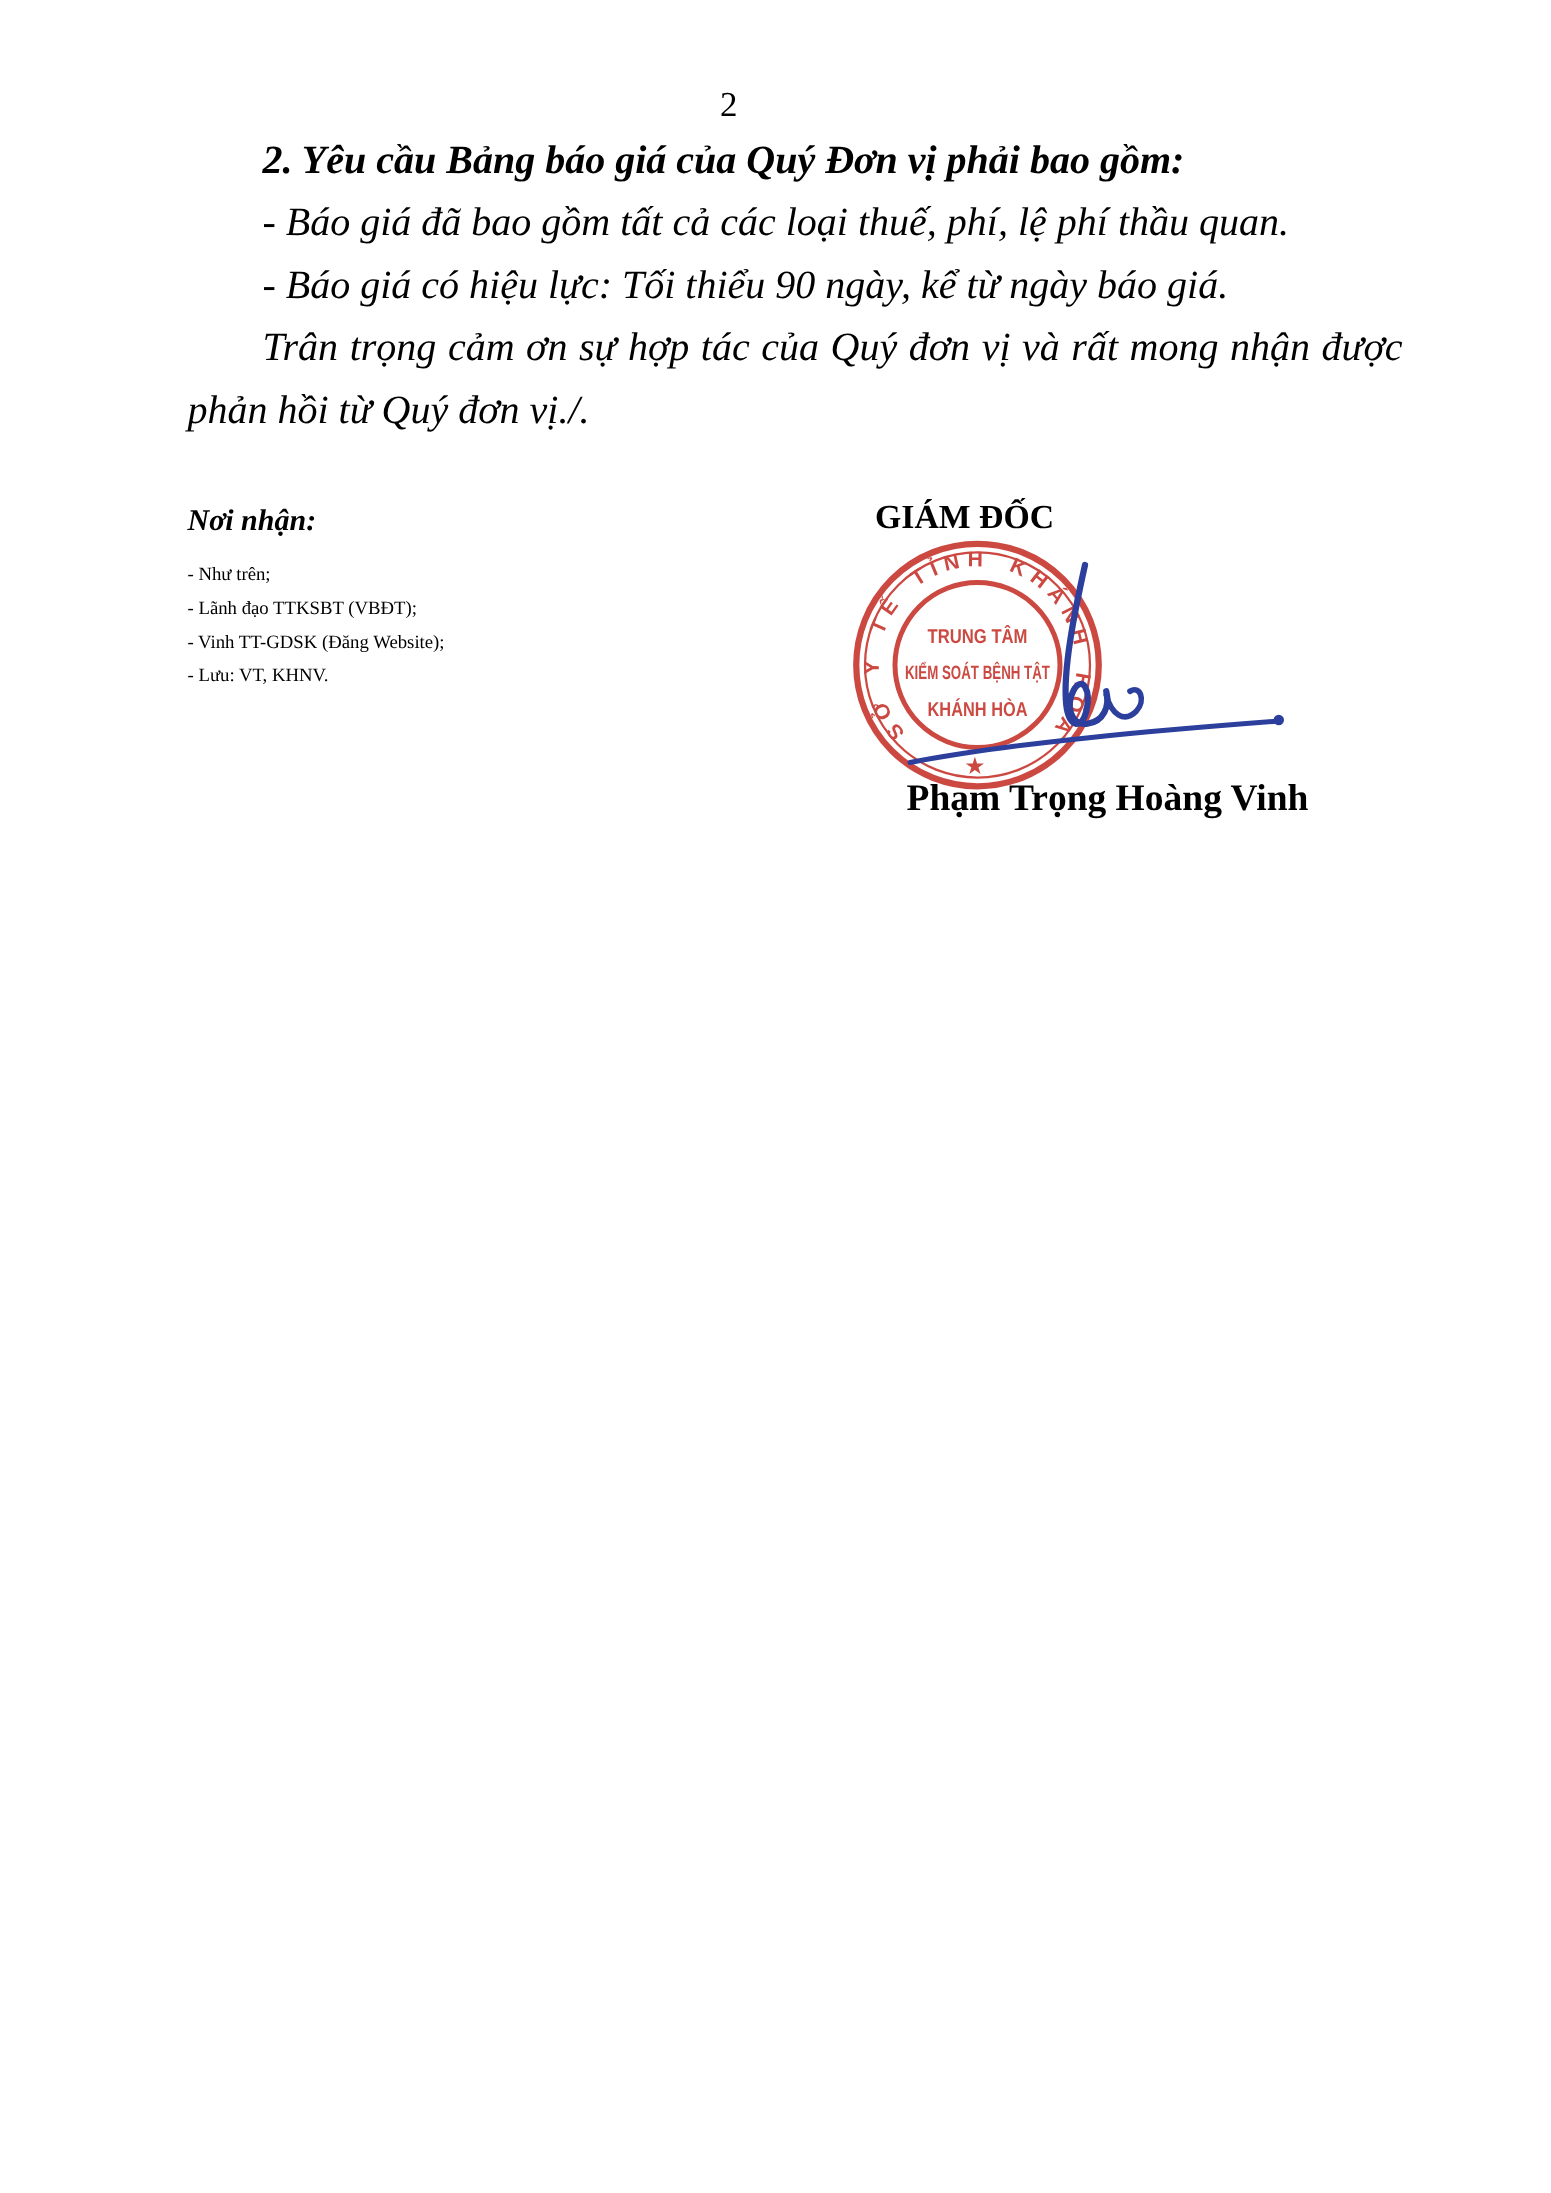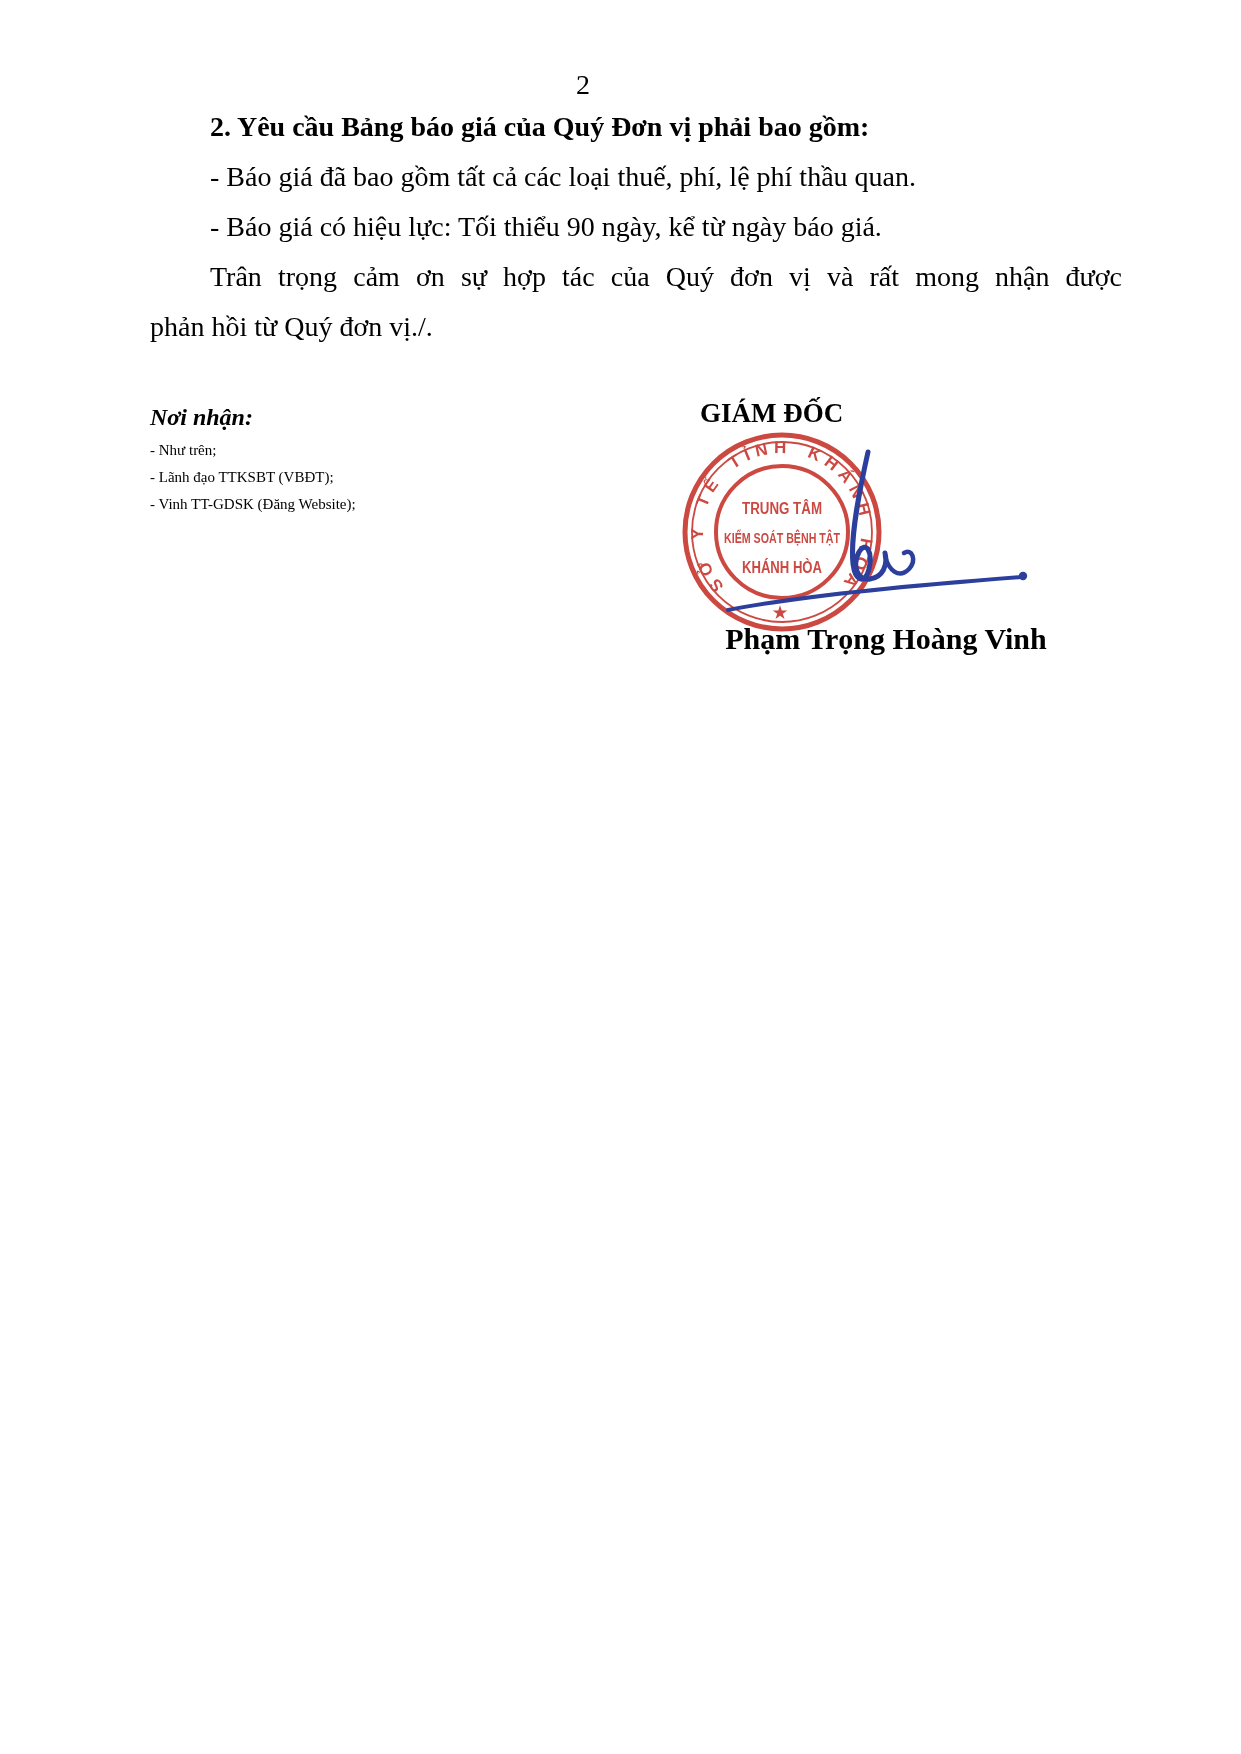--- a/index.html
+++ b/index.html
@@ -23,42 +23,43 @@
     line-height: 34px;
   }
   .body-block {
     position: absolute;
     top: 102px;
     left: 150px;
     width: 972px;
   }
   .body-block p {
     margin: 0;
-    font-size: 28px;
+    font-size: 32px;
     line-height: 50px;
+    font-style: italic;
   }
   .p-indent { text-indent: 60px; white-space: nowrap; }
   .p-heading { font-weight: bold; }
   .p-justify {
     text-indent: 60px;
     text-align: justify;
     text-align-last: justify;
   }
   .recipients {
     position: absolute;
     top: 402px;
     left: 150px;
     width: 460px;
   }
   .recipients-label {
     font-size: 24px;
     font-weight: bold;
     font-style: italic;
     line-height: 30px;
-    margin-bottom: 5px;
+    margin-bottom: 15px;
   }
   .recipient-item {
     font-size: 15px;
     line-height: 27px;
     white-space: nowrap;
   }
   .signer-title {
     position: absolute;
     top: 396px;
     left: 700px;
@@ -115,20 +116,21 @@
     <p class="p-indent">- Báo giá có hiệu lực: Tối thiểu 90 ngày, kể từ ngày báo giá.</p>
     <p class="p-justify">Trân trọng cảm ơn sự hợp tác của Quý đơn vị và rất mong nhận được</p>
     <p>phản hồi từ Quý đơn vị./.</p>
   </div>
 
   <div class="recipients">
     <div class="recipients-label">Nơi nhận:</div>
     <div class="recipient-item">- Như trên;</div>
     <div class="recipient-item">- Lãnh đạo TTKSBT (VBĐT);</div>
     <div class="recipient-item">- Vinh TT-GDSK (Đăng Website);</div>
+    <div class="recipient-item">- Lưu: VT, KHNV.</div>
   </div>
 
   <div class="signer-title">GIÁM ĐỐC</div>
 
   <svg class="stamp" width="212" height="212" viewBox="0 0 212 212">
     <circle cx="106" cy="106" r="97" fill="none" stroke-width="5" stroke="#c83a33"></circle>
     <circle cx="106" cy="106" r="90" fill="none" stroke-width="1.8" stroke="#c83a33"></circle>
     <circle cx="106" cy="106" r="66" fill="none" stroke-width="4" stroke="#c83a33"></circle>
     <path id="ringPath" d="M 57.4 168.3 A 79 79 0 1 1 154.6 168.3" fill="none"></path>
     <text class="ring-text" fill="#c83a33">

